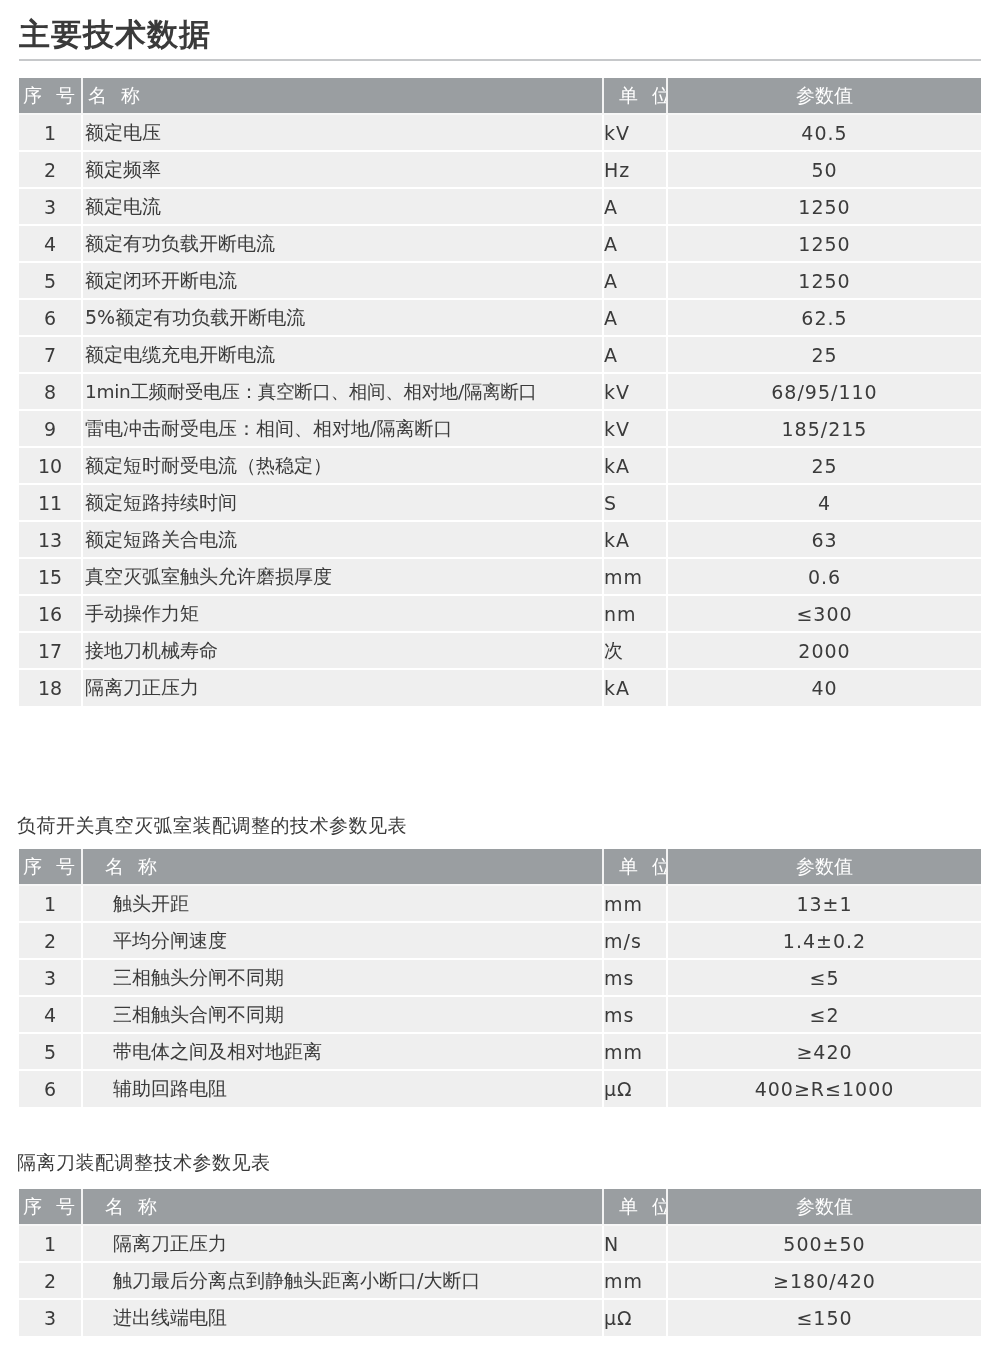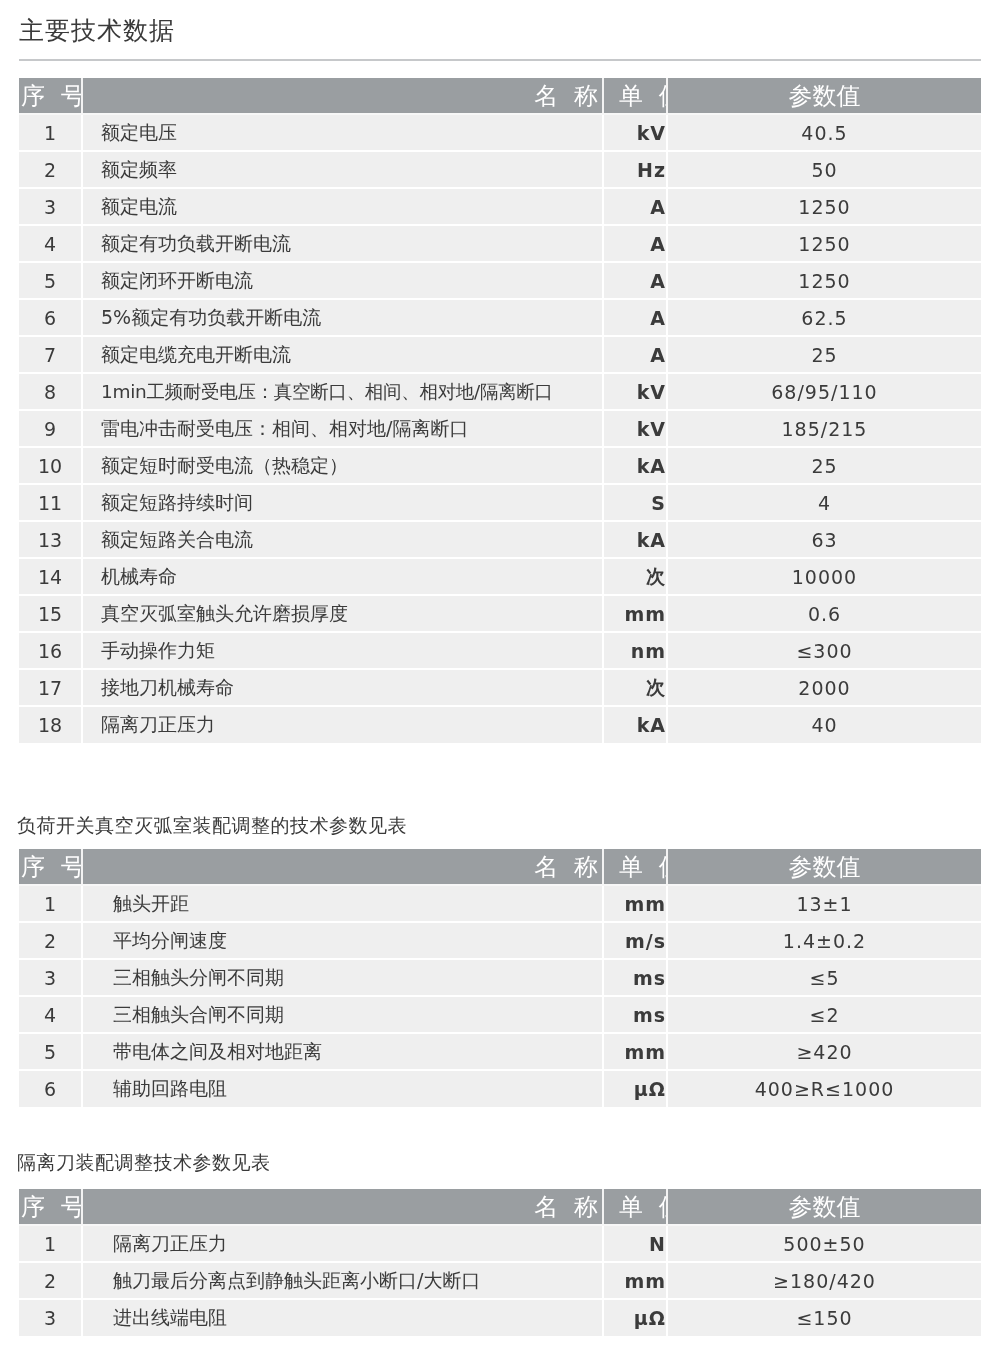--- a/index.html
+++ b/index.html
@@ -1,67 +1,67 @@
 <!DOCTYPE html>
 <html><head>
   <meta charset="utf-8">
   <style>
     * { box-sizing: border-box; margin: 0; padding: 0; }
     html, body { width: 1000px; height: 1359px; background: #ffffff; overflow: hidden; }
     body { font-family: "DejaVu Sans", "Liberation Sans", sans-serif; color: #333333; position: relative; }
 
     .page-title {
       position: absolute; left: 19px; top: 14px;
-      font-size: 25px; color: #3a3a3a; letter-spacing: 1px; font-weight: normal;
+      font-size: 31px; color: #3a3a3a; letter-spacing: 1px; font-weight: bold;
     }
     .title-rule {
       position: absolute; left: 19px; top: 59px; width: 962px; height: 2px; background: #c6c8ca;
     }
     .section-title {
       position: absolute; left: 17px;
       font-size: 19px; color: #3a3a3a; letter-spacing: 0.5px;
     }
 
     table.spec {
       position: absolute; left: 19px; width: 962px;
       border-collapse: collapse; table-layout: fixed;
     }
     table.spec col.c-no { width: 63px; }
     table.spec col.c-name { width: 521px; }
     table.spec col.c-unit { width: 64px; }
     table.spec col.c-val { width: 314px; }
 
     table.spec th {
       background: #9a9ea1; color: #ffffff; font-weight: normal;
-      height: 36px; font-size: 24px; letter-spacing: 4px;
+      height: 36px; font-size: 19px; letter-spacing: 4px;
       border-left: 2px solid #f3f3f3; border-right: 2px solid #f3f3f3;
       border-bottom: 2px solid #f7f7f7;
       white-space: nowrap; overflow: hidden;
     }
     table.spec th:first-child { border-left: none; }
     table.spec th:last-child { border-right: none; }
     table.spec th.h-no { text-align: center; padding-left: 2px; }
-    table.spec th.h-name { text-align: right; padding-left: 5px; }
+    table.spec th.h-name { text-align: left; padding-left: 5px; }
     table.spec th.h-unit { text-align: right; padding-left: 15px; }
     table.spec th.h-val { text-align: center; letter-spacing: 0; }
     table.spec.indent th.h-name { padding-left: 22px; }
 
     table.spec td {
       background: #efefef; height: 37px; font-size: 19px; color: #3b3b3b;
       border-left: 2px solid #ffffff; border-right: 2px solid #ffffff;
       border-top: 2px solid #ffffff;
       white-space: nowrap; overflow: hidden;
     }
     table.spec tr:first-child td { border-top: none; }
     table.spec td:first-child { border-left: none; }
     table.spec td:last-child { border-right: none; }
     table.spec td.d-no { text-align: center; }
-    table.spec td.d-name { text-align: left; padding-left: 18px; letter-spacing: 0; }
+    table.spec td.d-name { text-align: left; padding-left: 2px; letter-spacing: 0; }
     table.spec.indent td.d-name { padding-left: 30px; }
-    table.spec td.d-unit { text-align: right; letter-spacing: 1px; font-weight: bold; }
+    table.spec td.d-unit { text-align: left; letter-spacing: 1px; }
     table.spec td.d-val { text-align: center; letter-spacing: 1px; }
     table.spec td.d-name.tight { font-size: 18.5px; letter-spacing: -0.3px; }
   </style>
 </head>
 <body>
 
 <h1 class="page-title">主要技术数据</h1>
 <div class="title-rule"></div>
 
 <table class="spec" style="top:78px;">
@@ -144,26 +144,20 @@
         <td class="d-no">11</td>
         <td class="d-name">额定短路持续时间</td>
         <td class="d-unit">S</td>
         <td class="d-val">4</td>
       </tr>
     <tr>
         <td class="d-no">13</td>
         <td class="d-name">额定短路关合电流</td>
         <td class="d-unit">kA</td>
         <td class="d-val">63</td>
-      </tr>
-    <tr>
-        <td class="d-no">14</td>
-        <td class="d-name">机械寿命</td>
-        <td class="d-unit">次</td>
-        <td class="d-val">10000</td>
       </tr>
     <tr>
         <td class="d-no">15</td>
         <td class="d-name">真空灭弧室触头允许磨损厚度</td>
         <td class="d-unit">mm</td>
         <td class="d-val">0.6</td>
       </tr>
     <tr>
         <td class="d-no">16</td>
         <td class="d-name">手动操作力矩</td>

